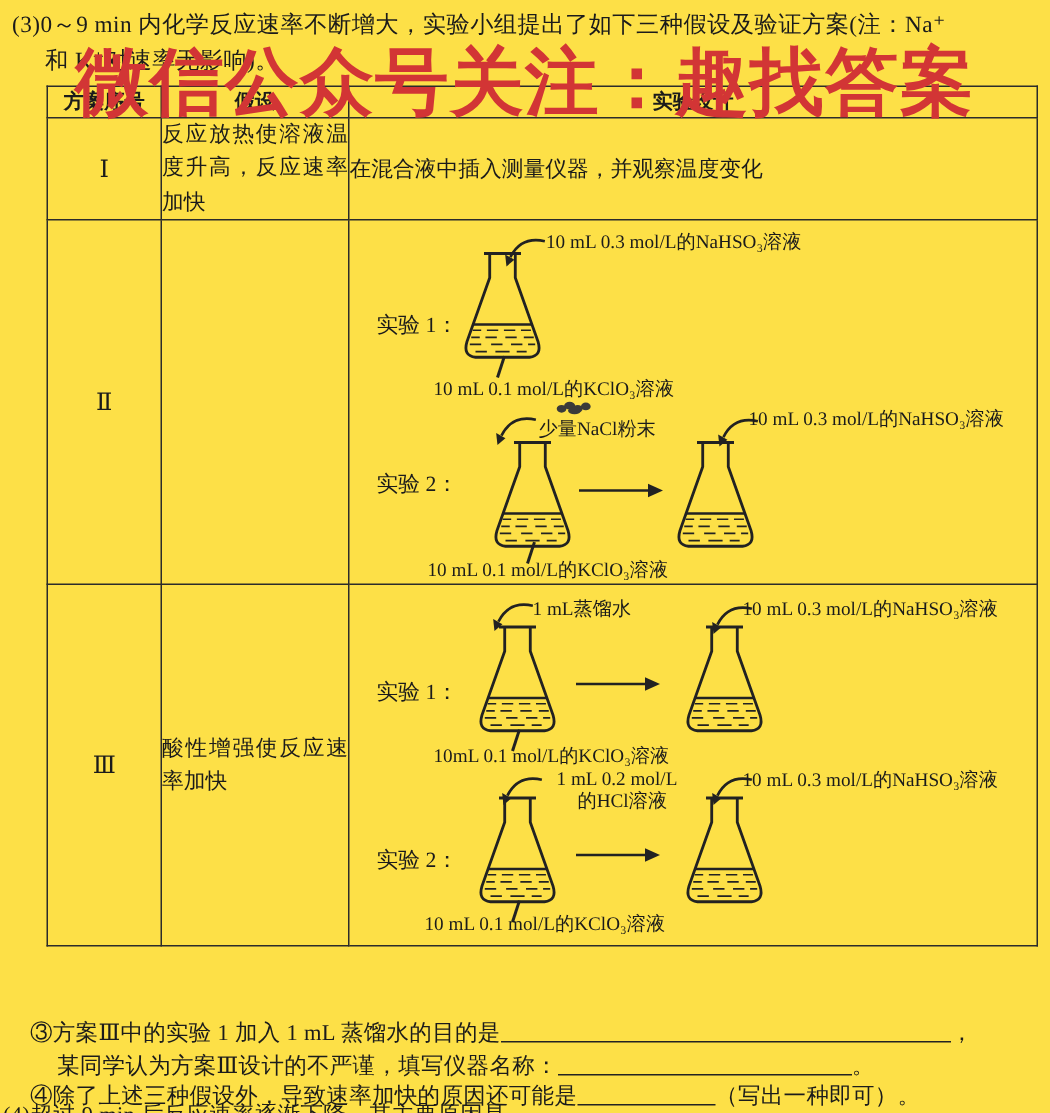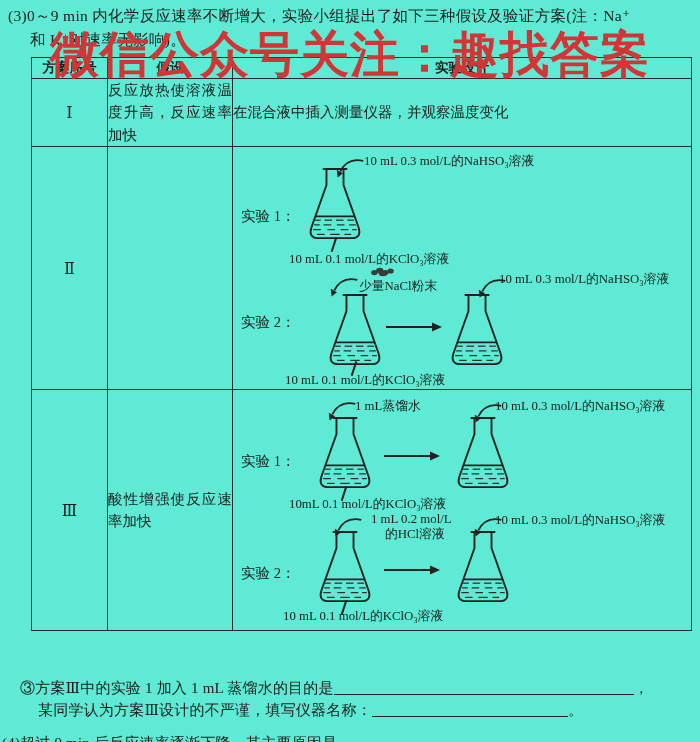--- a/index.html
+++ b/index.html
@@ -1,32 +1,32 @@
 <!DOCTYPE html>
 <html><head>
 <meta charset="utf-8">
 <style>
   html,body{margin:0;padding:0;background:#ffffff;}
-  .page{position:relative;width:700px;height:742px;background:#5eead4;overflow:hidden;
+  .page{position:relative;width:700px;height:742px;background:#fde047;overflow:hidden;
         font-family:"Liberation Serif","DejaVu Serif",serif;color:#1b1b1b;}
   .intro-line{position:absolute;font-size:15.5px;white-space:nowrap;letter-spacing:.3px;}
   .watermark{position:absolute;left:50px;top:2px;font-size:49px;font-weight:bold;
              font-family:"Liberation Sans","DejaVu Sans",sans-serif;white-space:nowrap;
              z-index:9;letter-spacing:1px;color:#d23535;margin-top:20px;}
   table.plan-table{position:absolute;left:31px;top:57px;border-collapse:collapse;table-layout:fixed;
              background:transparent;}
   table.plan-table td{border:1.4px solid #2b2b2b;vertical-align:middle;padding:0;}
   .hdr-cell{height:20px;text-align:center;font-size:13.5px;font-weight:bold;}
   .plan-cell{text-align:center;font-size:16px;}
   .hyp-cell{font-size:14.5px;padding:4px 10px;text-align:justify;line-height:1.55;}
   .design-text-cell{text-align:left;font-size:14.5px;}
   .design-cell{position:relative;}
   .cell-abs{position:absolute;left:0;top:0;right:0;bottom:0;}
   .lbl{position:absolute;font-size:12.8px;white-space:nowrap;}
-  .exp-label{position:absolute;font-size:14.5px;white-space:nowrap;}
+  .exp-label{position:absolute;font-size:14.5px;white-space:nowrap;margin-left:10px;}
   .flask{position:absolute;width:72px;height:76px;}
   .carrow{position:absolute;width:30px;height:24px;}
   .harrow{position:absolute;width:58px;height:12px;}
   .powder{position:absolute;width:28px;height:11px;}
   .pointer{position:absolute;width:1.6px;height:15px;background:#222;transform:rotate(18deg);}
   .q-line{position:absolute;font-size:15px;white-space:nowrap;letter-spacing:.2px;}
   .blank{display:inline-block;border-bottom:1.3px solid #222;height:13px;vertical-align:-2px;}
   .blank-sm{width:92px;}
   .blank-md{width:196px;}
   .blank-lg{width:218px;}
@@ -199,15 +199,18 @@
     </tr>
   </tbody>
     </table>
 
   <div class="q-line" style="left:20px;top:679px">
     <span>③方案Ⅲ中的实验 1 加入 1 mL 蒸馏水的目的是</span><span class="blank blank-xl"></span><span>，</span>
   </div>
   <div class="q-line" style="left:38px;top:701px">
     <span>某同学认为方案Ⅲ设计的不严谨，填写仪器名称：</span><span class="blank blank-md"></span><span>。</span>
   </div>
+  <div class="q-line" style="left:20px;top:721px">
+    <span>④除了上述三种假设外，导致速率加快的原因还可能是</span><span class="blank blank-sm"></span><span>（写出一种即可）。</span>
+  </div>
   <div class="q-line" style="left:2px;top:734px">(4)超过 9 min 后反应速率逐渐下降，其主要原因是</div>
 
 </div>
 
 </body></html>

